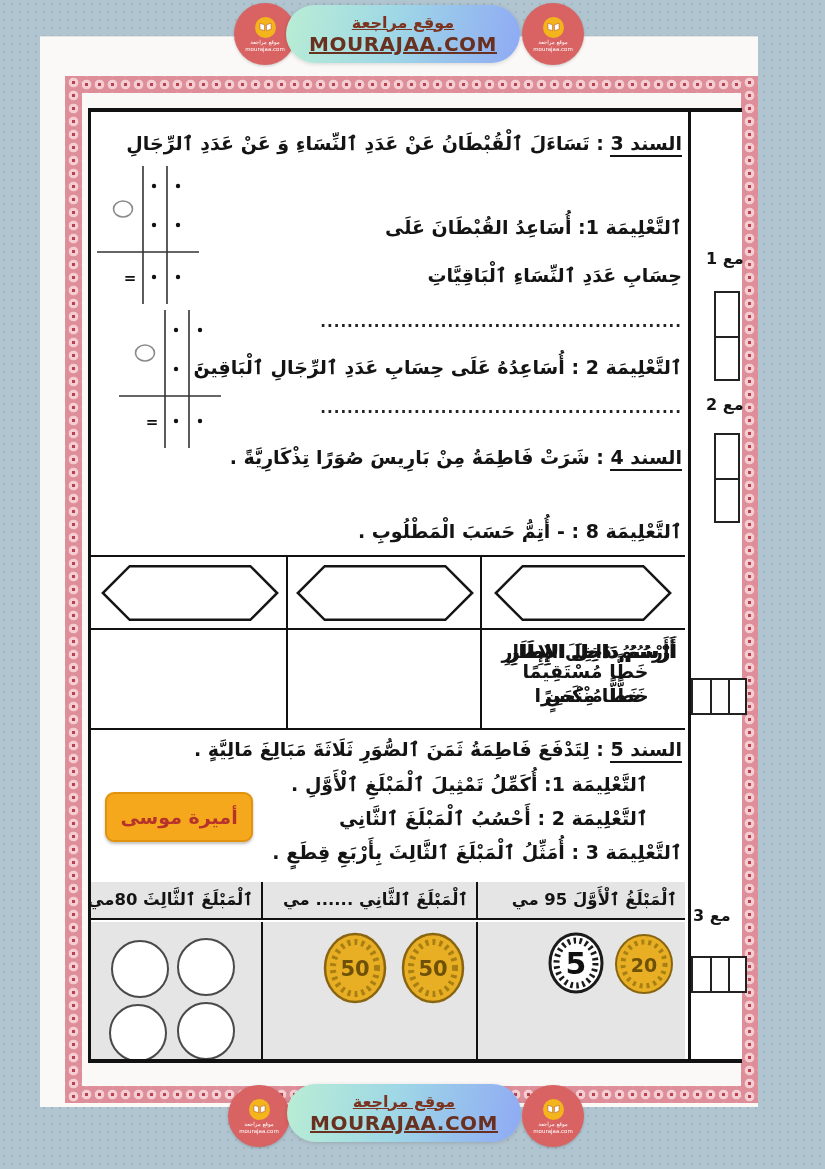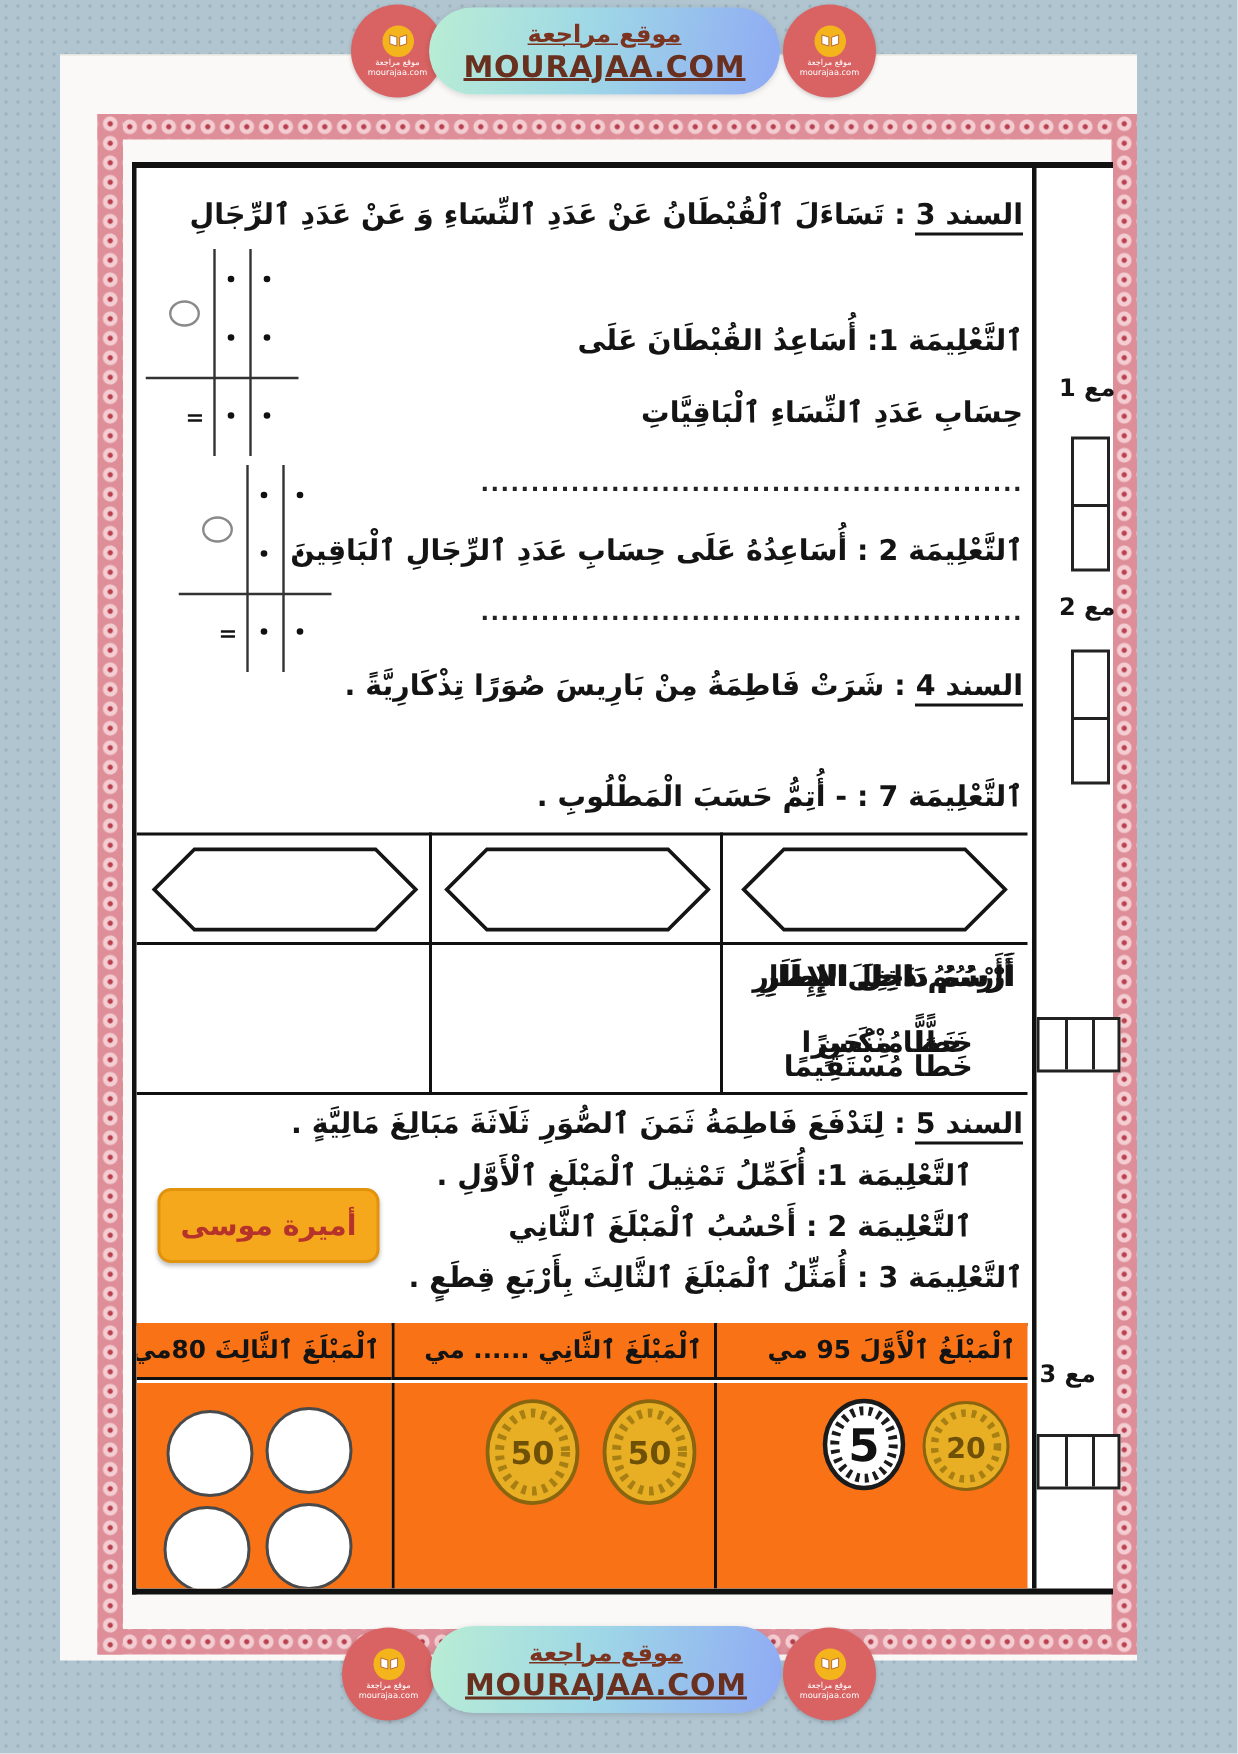--- a/index.html
+++ b/index.html
@@ -45,21 +45,21 @@
 
   .tbl-v{ position:absolute; width:2px; background:#111; }
   .tbl-h{ position:absolute; height:2px; background:#111; }
 
   .name-badge{ position:absolute; left:14px; top:680px; width:148px; height:50px;
     background:#f6a81c; border:2px solid #e2930e; border-radius:9px;
     display:flex; align-items:center; justify-content:center;
     color:#b5332a; font-weight:bold; font-size:19px;
     box-shadow:0 2px 3px rgba(0,0,0,.25); }
 
-  .mt-cell{ position:absolute; background:#f97316; }
+  .mt-cell{ position:absolute; background:#e5e5e5; }
   .mt-head{ top:770px; height:38px; border-bottom:2px solid #111;
             font-weight:bold; font-size:16.5px; line-height:36px;
             direction:rtl; padding-right:8px; white-space:nowrap; overflow:hidden; }
   .mt-body{ top:810px; height:137px; }
   .bL{ border-left:2px solid #111; }
   .coin{ position:absolute; }
   .empty-circle{ position:absolute; width:58px; height:58px; border-radius:50%;
                  border:2px solid #4a4a4a; background:#fff; }
 
   
@@ -161,40 +161,40 @@
     </svg>
 
     <div class="ar" style="top:240px; right:6px;">ٱلتَّعْلِيمَة  2 : أُسَاعِدُهُ عَلَى حِسَابِ عَدَدِ ٱلرِّجَالِ ٱلْبَاقِينَ</div>
 
     <div class="dotline" style="top:288px; right:6px; width:368px;">......................................................</div>
 
     <div class="ar" style="top:330px; right:6px;">
       <span class="u">السند 4</span>
       <span>:  شَرَتْ فَاطِمَةُ مِنْ بَارِيسَ صُوَرًا تِذْكَارِيَّةً  .</span>
     </div>
-    <div class="ar" style="top:404px; right:6px;">ٱلتَّعْلِيمَة 7 : - أُتِمُّ حَسَبَ الْمَطْلُوبِ .</div>
+    <div class="ar" style="top:404px; right:6px;">ٱلتَّعْلِيمَة 8 : - أُتِمُّ حَسَبَ الْمَطْلُوبِ .</div>
 
     <div class="tbl-h" style="top:443px; left:0; width:594px;"></div>
     <div class="tbl-h" style="top:516px; left:0; width:594px;"></div>
     <div class="tbl-h" style="top:616px; left:0; width:594px;"></div>
     <div class="tbl-v" style="top:443px; height:173px; left:389px;"></div>
     <div class="tbl-v" style="top:443px; height:173px; left:195px;"></div>
 
     <svg style="position:absolute; top:451px; left:401px;" width="182" height="60" viewBox="0 0 190 62">
       <polygon points="32,3 158,3 186,31 158,59 32,59 4,31" fill="#fff" stroke="#151515" stroke-width="2.6"></polygon>
       </svg>
     <svg style="position:absolute; top:451px; left:203px;" width="182" height="60" viewBox="0 0 190 62">
       <polygon points="32,3 158,3 186,31 158,59 32,59 4,31" fill="#fff" stroke="#151515" stroke-width="2.6"></polygon>
       </svg>
     <svg style="position:absolute; top:451px; left:8px;" width="182" height="60" viewBox="0 0 190 62">
       <polygon points="32,3 158,3 186,31 158,59 32,59 4,31" fill="#fff" stroke="#151515" stroke-width="2.6"></polygon>
       </svg>
 
     <div class="cellline" style="top:528px; right:0; width:205px; left:auto;">أَرْسُمُ دَاخِلَ الإِطَارِ</div>
-    <div class="cellline" style="top:588px; right:0; width:205px; left:auto;">خَطًّا مُسْتَقِيمًا</div>
+    <div class="cellline" style="top:548px; right:0; width:205px; left:auto;">خَطًّا مُسْتَقِيمًا</div>
     <div class="cellline" style="top:528px; left:197px; width:190px;">أَرْسُمُ دَاخِلَ الإِطَارِ</div>
     <div class="cellline" style="top:572px; left:197px; width:190px;">خَطًّا مِنْحَنٍ</div>
     <div class="cellline" style="top:528px; left:0; width:193px;">أَرْسُمُ دَاخِلَ الإِطَارِ</div>
     <div class="cellline" style="top:572px; left:0; width:193px;">خَطًّا مُنْكَسِرًا</div>
 
     <div class="ar" style="top:622px; right:6px;">
       <span class="u">السند 5</span>
       <span>: لِتَدْفَعَ فَاطِمَةُ  ثَمَنَ ٱلصُّوَرِ ثَلَاثَةَ مَبَالِغَ مَالِيَّةٍ .</span>
     </div>
     <div class="ar" style="top:657px; right:40px;">ٱلتَّعْلِيمَة 1: أُكَمِّلُ تَمْثِيلَ ٱلْمَبْلَغِ ٱلْأَوَّلِ .</div>

